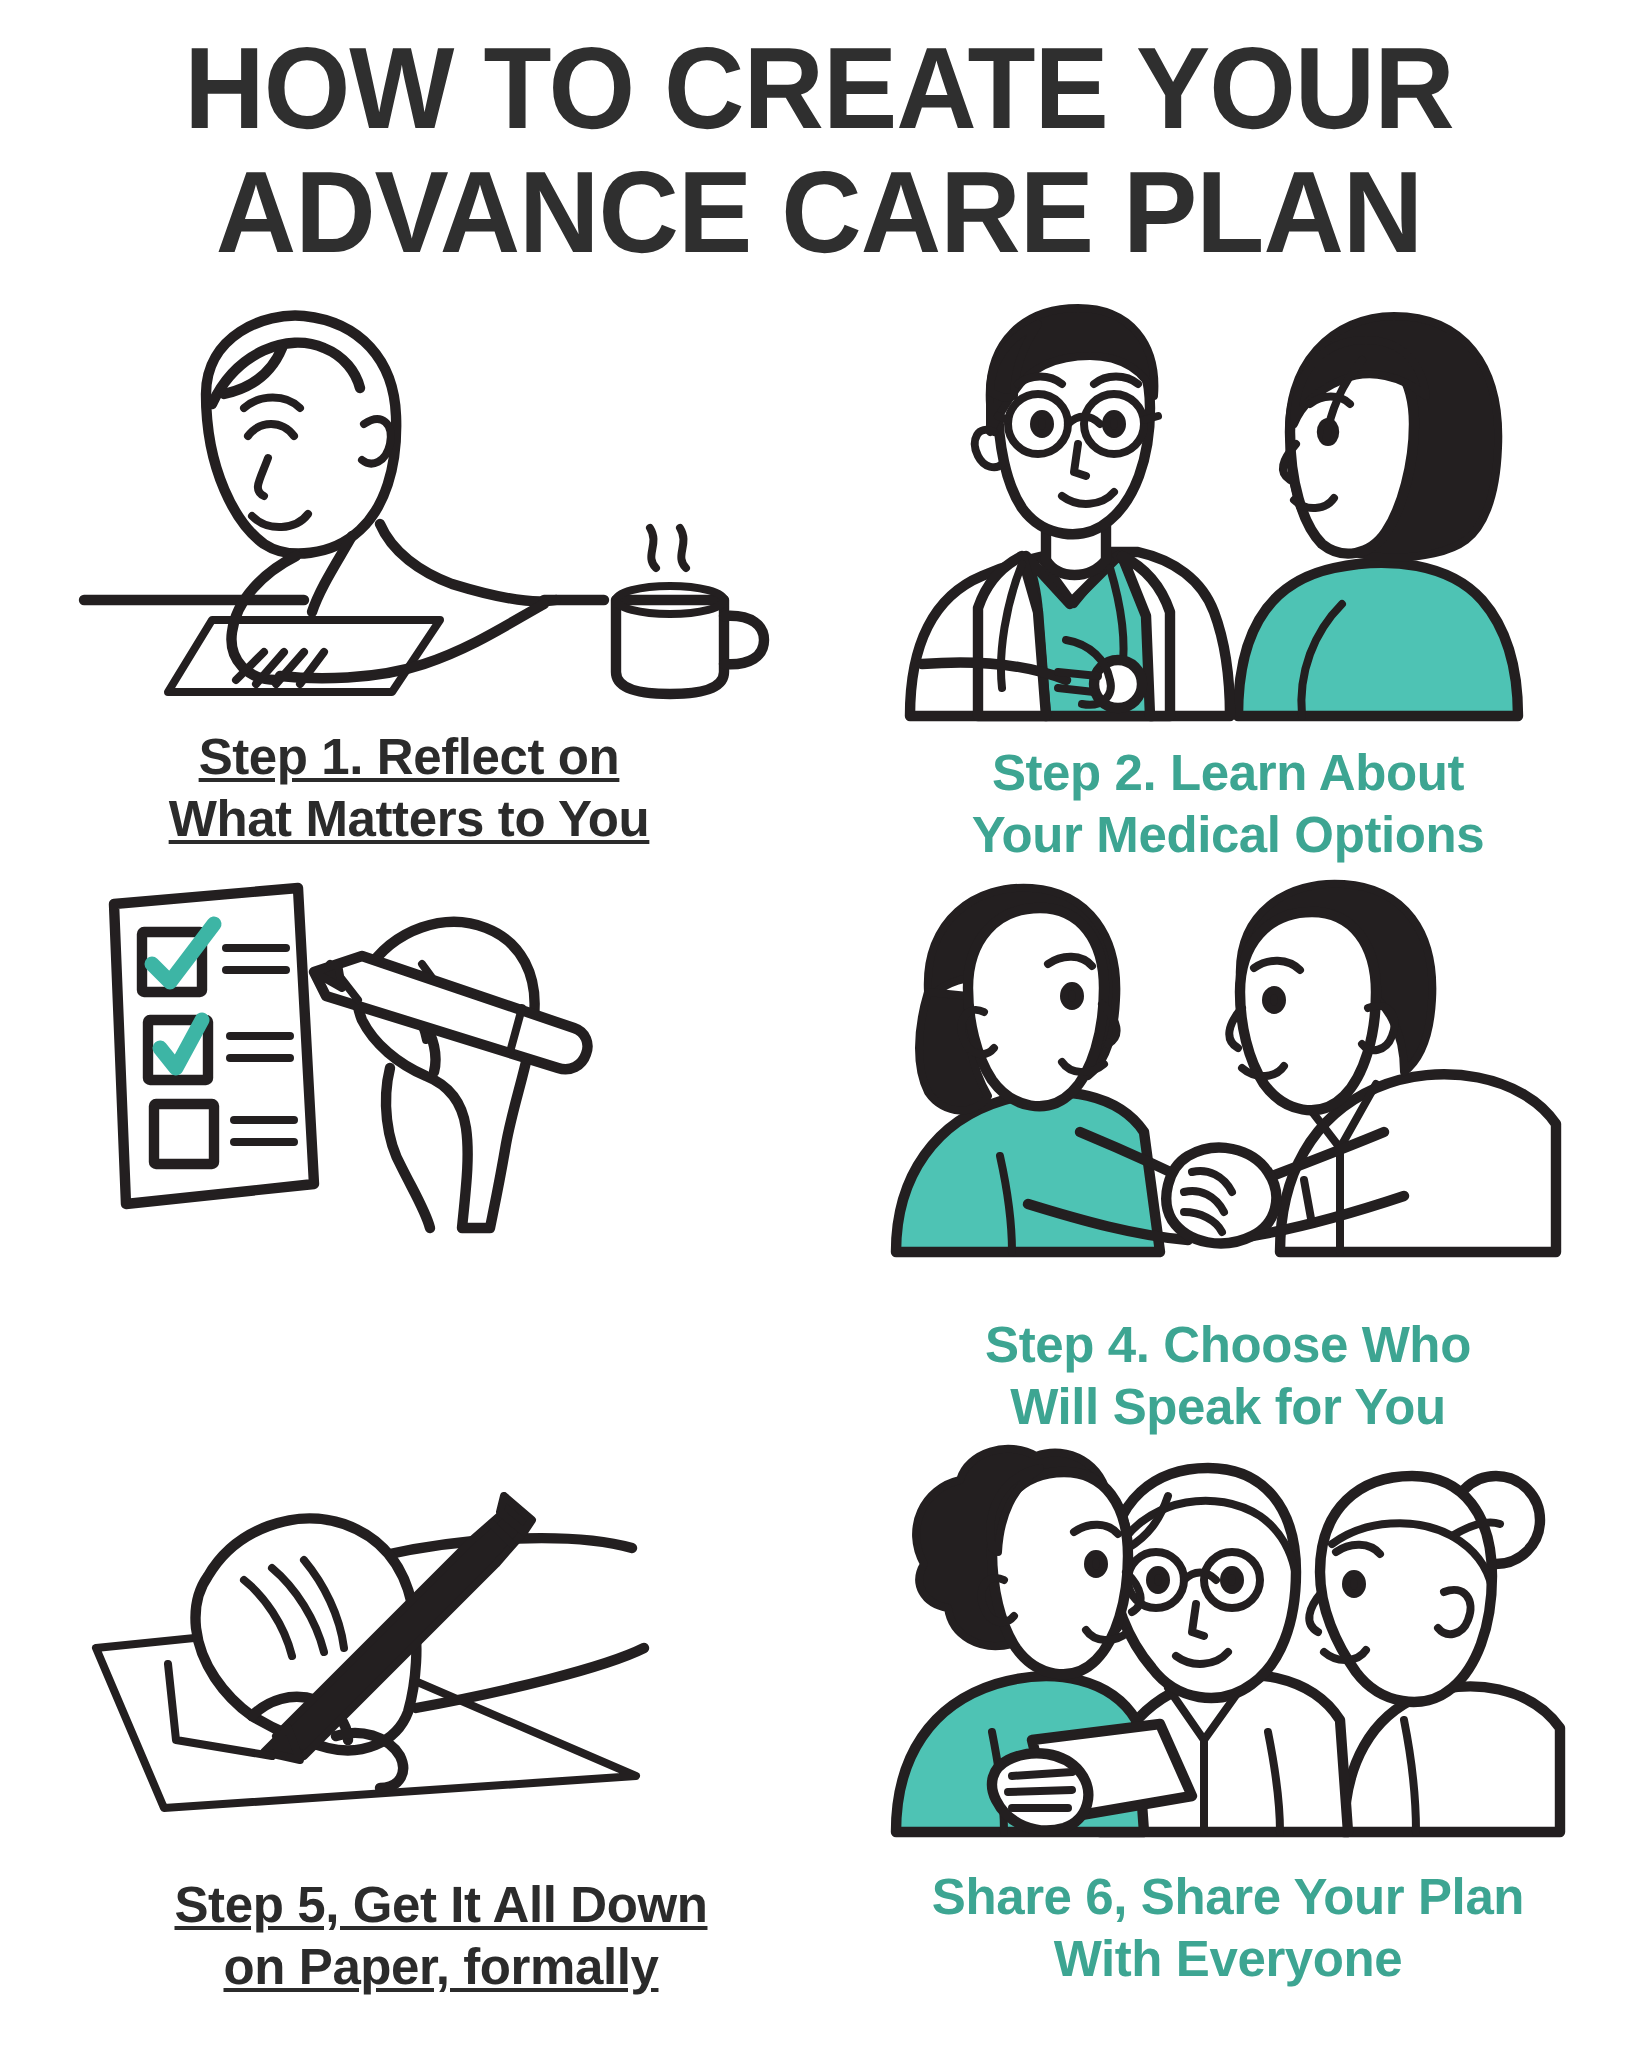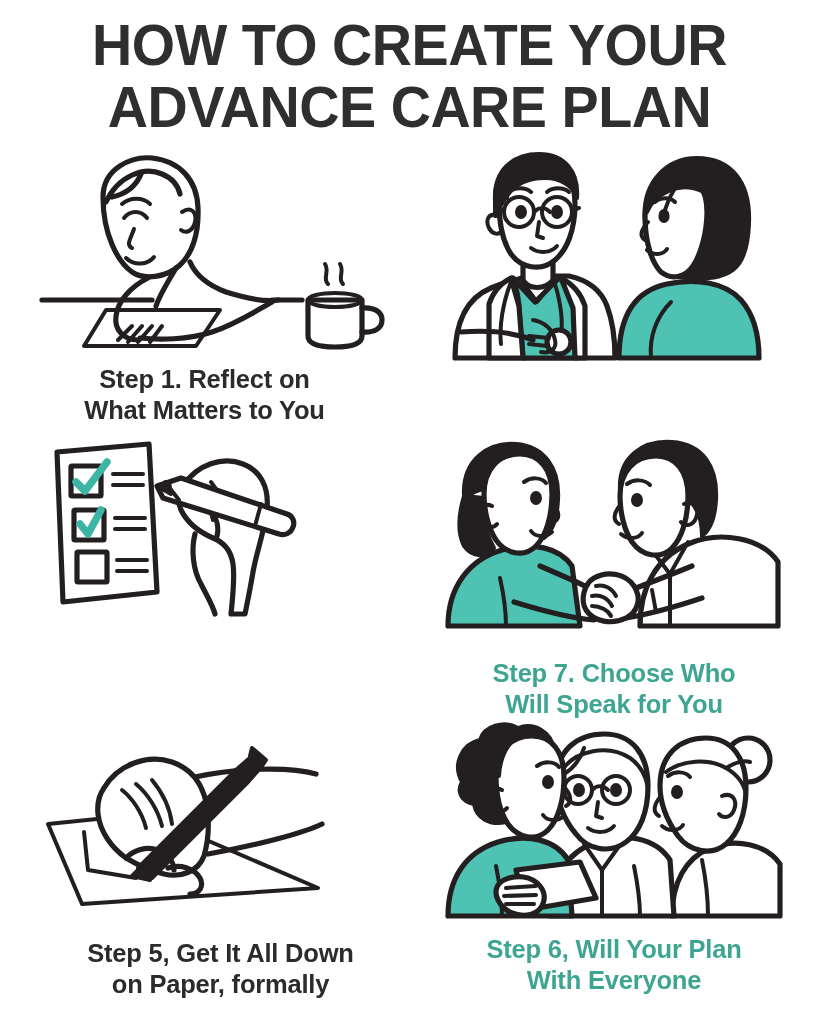--- a/index.html
+++ b/index.html
@@ -64,21 +64,21 @@
   .caption {
     text-align: center;
     font-family: "Liberation Sans", sans-serif;
     font-weight: bold;
     font-size: 25.5px;
     line-height: 31px;
     letter-spacing: -0.2px;
     white-space: pre-line;
     margin-top: 6px;
   }
-  .caption.dark  { color: #2b2b2b; }
+  .caption.dark  { color: #2b2b2b; text-decoration: underline; }
   .caption.teal  { color: #3da592; }
 
   
   .cell-1 .art { height: 210px; }
   .cell-2 .art { height: 212px; }
   .cell-3 .art { height: 178px; }
   .cell-4 .art { height: 190px; }
   .cell-5 .art { height: 196px; }
   .cell-6 .art { height: 200px; }
 
@@ -228,20 +228,22 @@
           <path class="ln-thin" d="M62 132 C54 152 50 176 52 194"></path>
           <path class="ln-thin" d="M106 134 C112 154 114 172 112 186"></path>
           <circle class="fill-white" cx="110" cy="192" r="12"></circle>
 
           <path class="ln" d="M12 182 C38 180 64 182 84 190"></path>
           <path class="ln-thin" d="M84 170 C96 172 104 180 106 190 C108 198 102 204 92 202"></path>
           <path class="ln-thin" d="M80 186 L100 188"></path>
           <path class="ln-thin" d="M80 194 L98 196"></path>
         </svg>
       </div>
+      <div class="caption teal">Step 2. Learn About
+Your Medical Options</div>
     </div>
 
     <div class="cell cell-3">
       <div class="art">
         <svg width="320" height="178" viewBox="0 0 320 178" aria-hidden="true">
 
           <path class="fill-white" d="M12 14 L104 6 L112 154 L18 164 Z"></path>
 
           <rect class="fill-white" x="26" y="28" width="30" height="30" rx="1"></rect>
           <path class="check" d="M31 44 L40 53 L62 24"></path>
@@ -332,21 +334,21 @@
           <path class="ln" d="M96 128 C120 138 146 150 166 160"></path>
           <path class="ln" d="M70 164 C96 172 124 180 150 182"></path>
 
           <path class="fill-white" d="M150 140 C164 132 182 136 190 148 C198 160 194 174 182 180
                                       C168 187 150 184 142 172 C136 162 140 146 150 140 Z"></path>
           <path class="ln-thin" d="M152 148 C160 146 168 150 172 158"></path>
           <path class="ln-thin" d="M148 158 C156 156 164 160 168 168"></path>
           <path class="ln-thin" d="M148 168 C156 168 164 172 167 178"></path>
         </svg>
       </div>
-      <div class="caption teal">Step 7. Choose Who
+      <div class="caption teal">Step 4. Choose Who
 Will Speak for You</div>
     </div>
 
     <div class="cell cell-5">
       <div class="art">
         <svg width="330" height="196" viewBox="0 0 330 196" aria-hidden="true">
 
           <path class="ln-thin" d="M8 106 L106 96 L278 170 L42 186 Z"></path>
 
           <path class="ln" d="M150 60 C194 50 248 48 276 56"></path>
@@ -452,18 +454,18 @@
 
           <path class="fill-white" d="M72 150 L136 142 L152 178 L82 190 Z"></path>
 
           <path class="fill-white" d="M60 160 C72 154 88 156 96 166 C104 176 100 190 88 194
                                       C74 198 60 192 54 180 C50 172 52 164 60 160 Z"></path>
           <path class="ln-thin" d="M62 168 L92 166"></path>
           <path class="ln-thin" d="M60 176 L92 175"></path>
           <path class="ln-thin" d="M62 184 L90 184"></path>
         </svg>
       </div>
-      <div class="caption teal">Step 6, Will Your Plan
+      <div class="caption teal">Share 6, Share Your Plan
 With Everyone</div>
     </div>
 
   </div>
 </div>
 
 </body></html>

